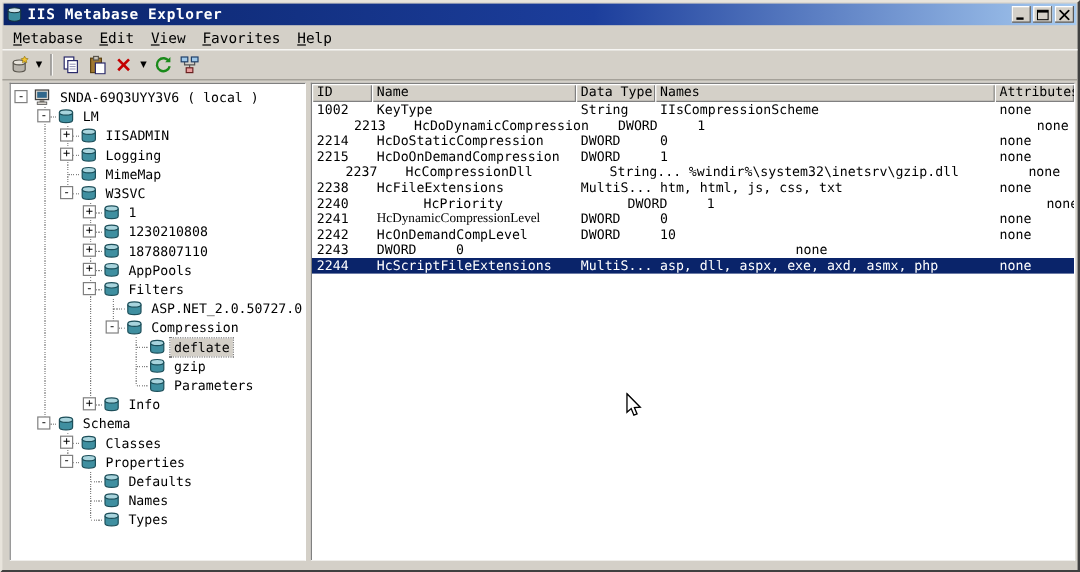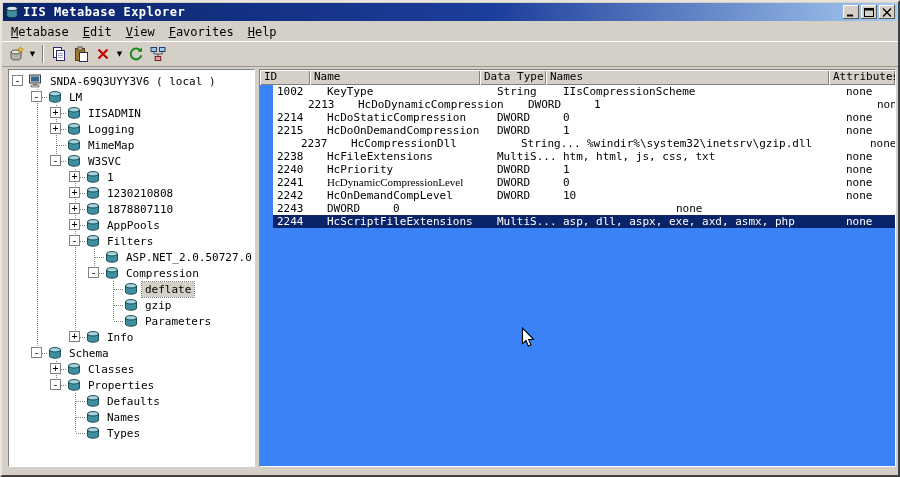--- a/index.html
+++ b/index.html
@@ -25,21 +25,21 @@
     border-top:1px solid #fff; border-bottom:1px solid #9a968e; flex-shrink:0; }
   .tbtn { width:22px; height:22px; display:inline-flex; align-items:center; justify-content:center; }
   .tdrop { width:11px; height:22px; display:inline-flex; align-items:center; justify-content:center;
     font-size:7px; color:#000; font-family:"DejaVu Sans", sans-serif; }
   .tsep { width:2px; height:18px; border-left:1px solid #808080; border-right:1px solid #fff; margin:0 4px; }
   
   .main { flex:1; display:flex; padding:2px 2px 8px 6px; overflow:hidden; }
   .tree { width:247px; flex-shrink:0; background:#fff; overflow:hidden;
     border:1px solid; border-color:#808080 #fff #fff #808080; padding-top:3px; }
   .splitter { width:4px; flex-shrink:0; }
-  .grid { flex:1; background:#3b82f6; overflow:hidden; display:flex; flex-direction:column;
+  .grid { flex:1; background:#ffffff; overflow:hidden; display:flex; flex-direction:column;
     border:1px solid; border-color:#808080 #fff #fff #808080; }
   
   .tree-row { height:16px; display:flex; align-items:center; white-space:nowrap; }
   .tcell { width:19px; height:16px; position:relative; flex-shrink:0; }
   .gv { position:absolute; left:9px; top:0; bottom:0; width:1px;
     background-image:repeating-linear-gradient(to bottom, #808080 0 1px, transparent 1px 2px); }
   .gv.top { bottom:8px; }
   .gv.bot { top:8px; }
   .gh { position:absolute; left:10px; top:8px; width:9px; height:1px;
     background-image:repeating-linear-gradient(to right, #808080 0 1px, transparent 1px 2px); }
@@ -582,21 +582,21 @@
       </div>
     <div class="splitter"></div>
     <div class="grid">
       <div class="thead" id="thead">
           <span class="th" style="width: 50px;">ID</span>
           <span class="th" style="width: 170px;">Name</span>
           <span class="th" style="width: 66px;">Data Type</span>
           <span class="th" style="width: 283px;">Names</span>
           <span class="th last">Attributes</span>
         </div>
-      <div class="tbody" id="tbody" style="flex:1;padding-left:13px;">
+      <div class="tbody" id="tbody" style="flex:1;">
           <div class="tr">
             <span class="td" style="width: 50px;">1002</span>
             <span class="td" style="width: 170px;">KeyType</span>
             <span class="td" style="width: 66px;">String</span>
             <span class="td" style="width: 283px;">IIsCompressionScheme</span>
             <span class="td last">none</span>
           </div>
           <div class="tr">
             <span class="td" style="width: 50px; margin-left: 31px;">2213</span>
             <span class="td" style="width: 170px;">HcDoDynamicCompression</span>
@@ -627,21 +627,21 @@
           </div>
           <div class="tr">
             <span class="td" style="width: 50px;">2238</span>
             <span class="td" style="width: 170px;">HcFileExtensions</span>
             <span class="td" style="width: 66px;">MultiS...</span>
             <span class="td" style="width: 283px;">htm, html, js, css, txt</span>
             <span class="td last">none</span>
           </div>
           <div class="tr">
             <span class="td" style="width: 50px;">2240</span>
-            <span class="td" style="width: 170px;">HcPriority</span>
+            <span class="td" style="width: 170px; margin-left: 39px;">HcPriority</span>
             <span class="td" style="width: 66px;">DWORD</span>
             <span class="td" style="width: 283px;">1</span>
             <span class="td last">none</span>
           </div>
           <div class="tr">
             <span class="td" style="width: 50px;">2241</span>
             <span class="td" style="width: 170px; font-family: Liberation Serif, serif;">HcDynamicCompressionLevel</span>
             <span class="td" style="width: 66px;">DWORD</span>
             <span class="td" style="width: 283px;">0</span>
             <span class="td last">none</span>

